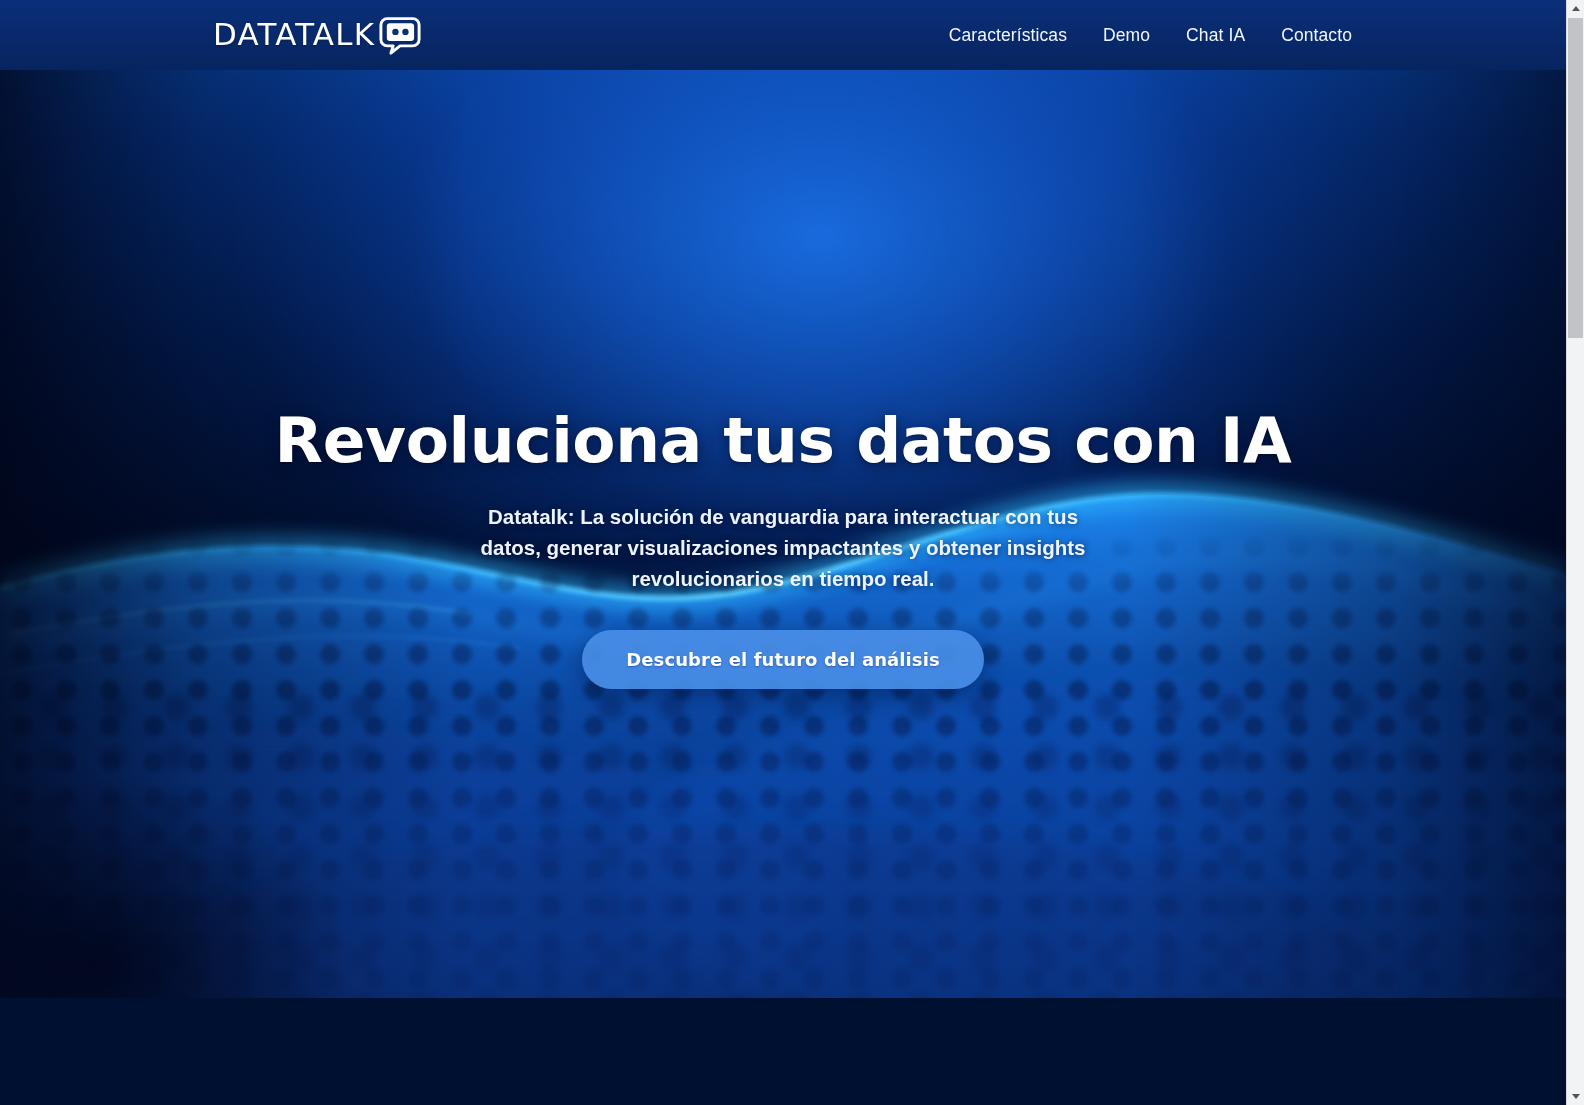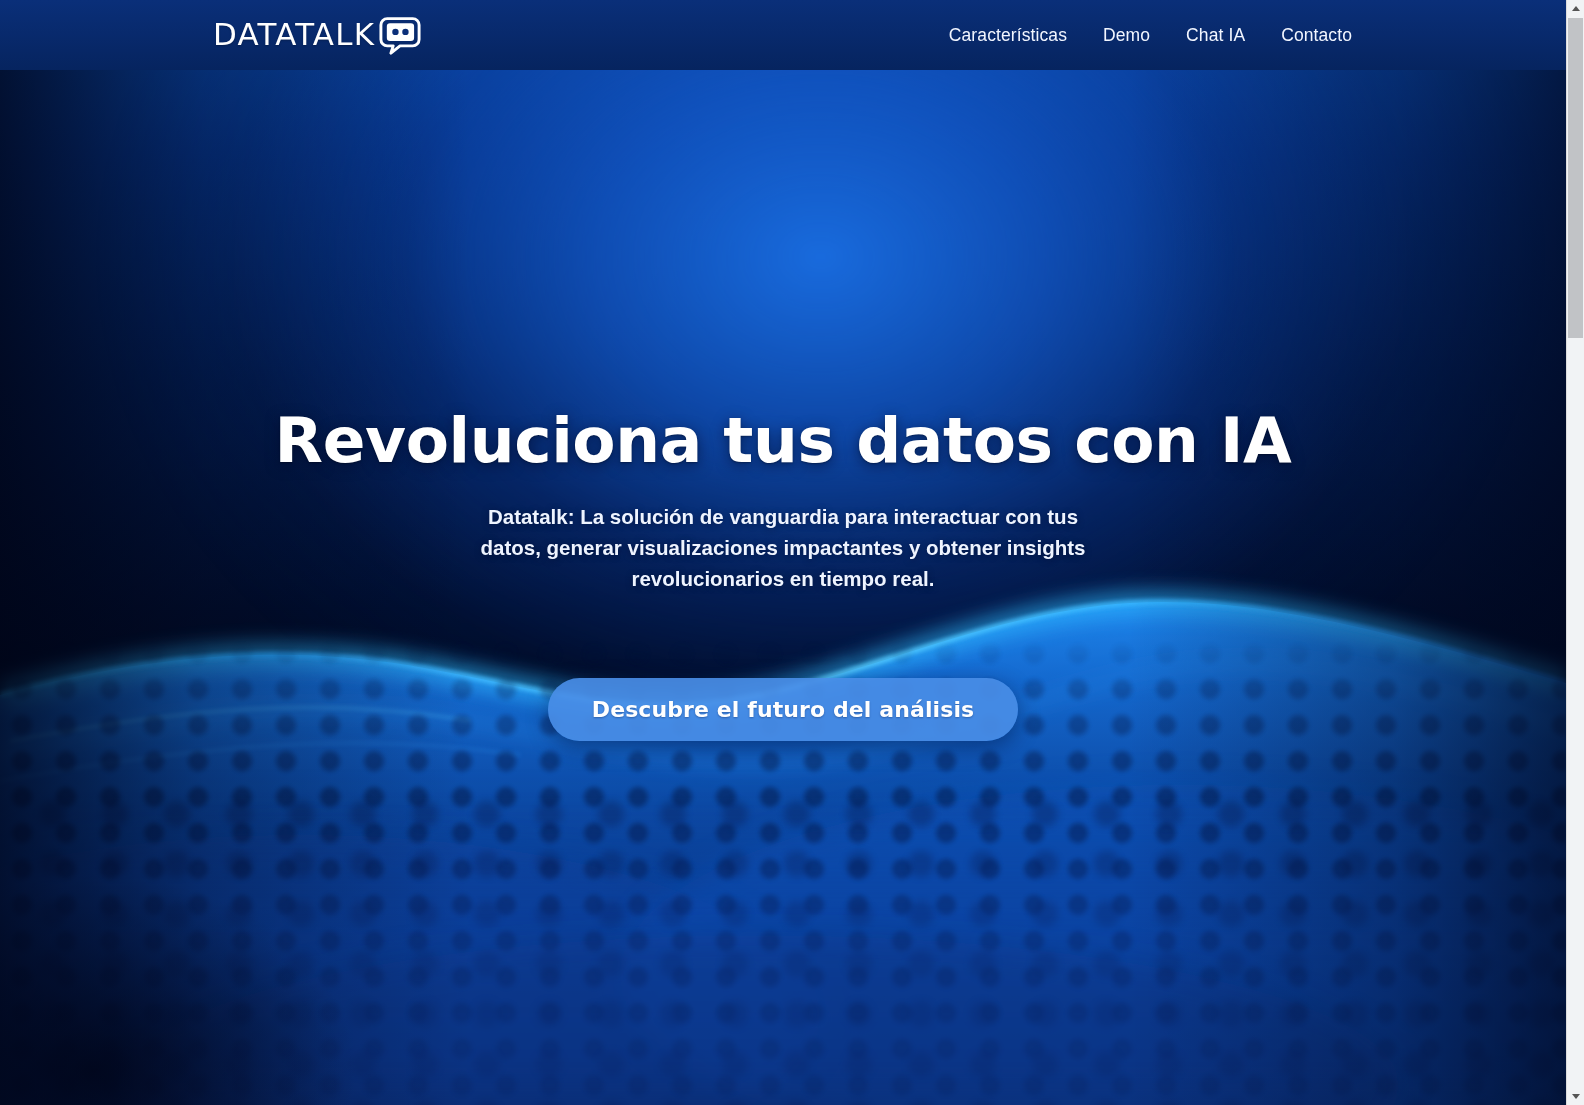--- a/index.html
+++ b/index.html
@@ -82,21 +82,21 @@
     white-space:nowrap;
     cursor:pointer;
     letter-spacing:.1px;
   }
 
   
   .hero {
     position:absolute;
     top:70px; left:0;
     width:1566px;
-    height:1035px;
+    height:928px;
     overflow:hidden;
     background:#7f1d1d;
   }
 
   
   .hero-base {
     position:absolute; inset:0;
     background:linear-gradient(180deg,
       #0a47a8 0%,
       #073a93 8%,
@@ -210,28 +210,27 @@
     text-shadow:0 1px 6px rgba(0,10,40,.5);
   }
   .cta-wrap { margin-top:36px; }
   .cta {
     display:inline-block;
     padding:19px 44px;
     border:none;
     border-radius:40px;
     background:rgba(73,141,230,.92);
     color:#ffffff;
-    font-size:22px;
+    font-size:18px;
     font-weight:700;
     letter-spacing:.1px;
     cursor:pointer;
     font-family:"DejaVu Sans", sans-serif;
     box-shadow:0 6px 22px rgba(2,16,58,.45);
     text-shadow:0 1px 2px rgba(0,20,70,.35);
-    margin-top:48px;
   }
 
   
   .scrollbar {
     width:18px; height:1105px;
     background:#f1f3f5;
     position:relative;
     flex:0 0 18px;
     border-left:1px solid #dcdcdc;
   }

